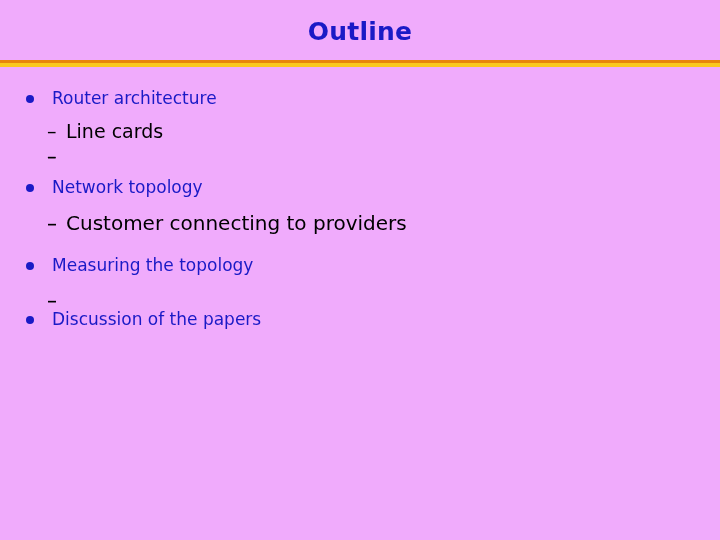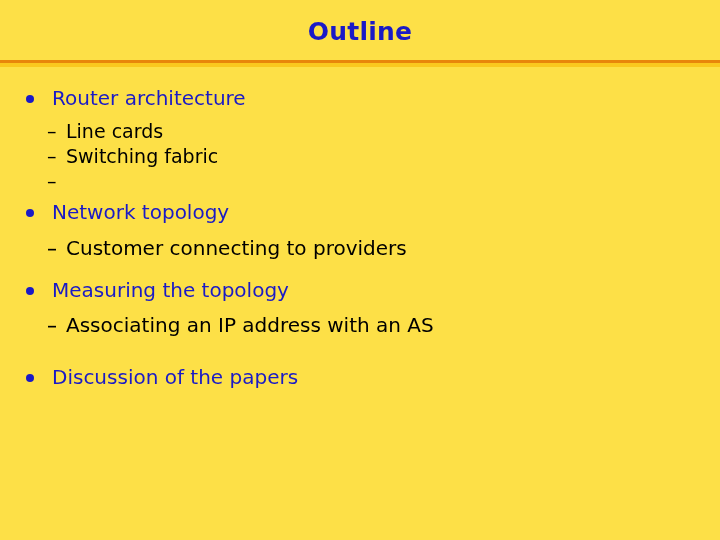--- a/index.html
+++ b/index.html
@@ -12,21 +12,21 @@
     background: #ffffff;
     font-family: "DejaVu Sans", "Liberation Sans", sans-serif;
     overflow: hidden;
     position: relative;
   }
 
   .slide {
     position: relative;
     width: 720px;
     height: 540px;
-    background: #fde047;
+    background: #f0abfc;
   }
 
   
   .slide-title {
     position: absolute;
     top: 17px;
     left: 0;
     width: 720px;
     text-align: center;
     font-size: 25px;
@@ -61,21 +61,21 @@
     position: absolute;
     top: 80px;
     left: 0;
     width: 720px;
     height: 460px;
   }
 
   .lvl1 {
     position: relative;
     color: #1a1ac6;
-    font-size: 20px;
+    font-size: 17px;
     line-height: 30px;
     padding-left: 52px;
     white-space: nowrap;
   }
   .lvl1 .dot {
     position: absolute;
     left: 26px;
     top: 12px;
     width: 8px;
     height: 8px;
@@ -135,21 +135,20 @@
       <div class="lvl1 g1-head">
         <span class="dot"></span>
         <span>Router architecture</span>
       </div>
       <div class="lvl2 g1-sub">
         <span class="dash">–</span>
         <span>Line cards</span>
       </div>
       <div class="lvl2">
         <span class="dash">–</span>
-        <span>Switching fabric</span>
       </div>
       <div class="lvl2">
         <span class="dash">–</span>
       </div>
     </div>
 
     <div class="group">
       <div class="lvl1 g2-head">
         <span class="dot"></span>
         <span>Network topology</span>
@@ -166,21 +165,20 @@
     <div class="group">
       <div class="lvl1 g3-head">
         <span class="dot"></span>
         <span>Measuring the topology</span>
       </div>
       <div class="lvl2 big g3-sub">
         <span class="dash">–</span>
       </div>
       <div class="lvl2 big">
         <span class="dash">–</span>
-        <span>Associating an IP address with an AS</span>
       </div>
     </div>
 
     <div class="group">
       <div class="lvl1 g4-head">
         <span class="dot"></span>
         <span>Discussion of the papers</span>
       </div>
     </div>
 

